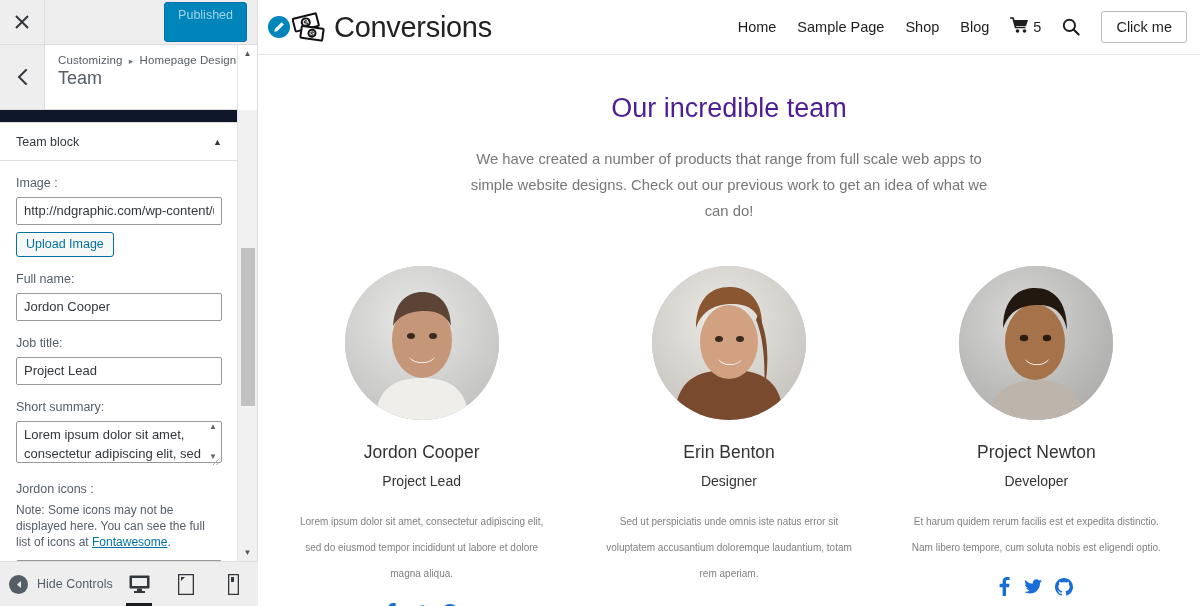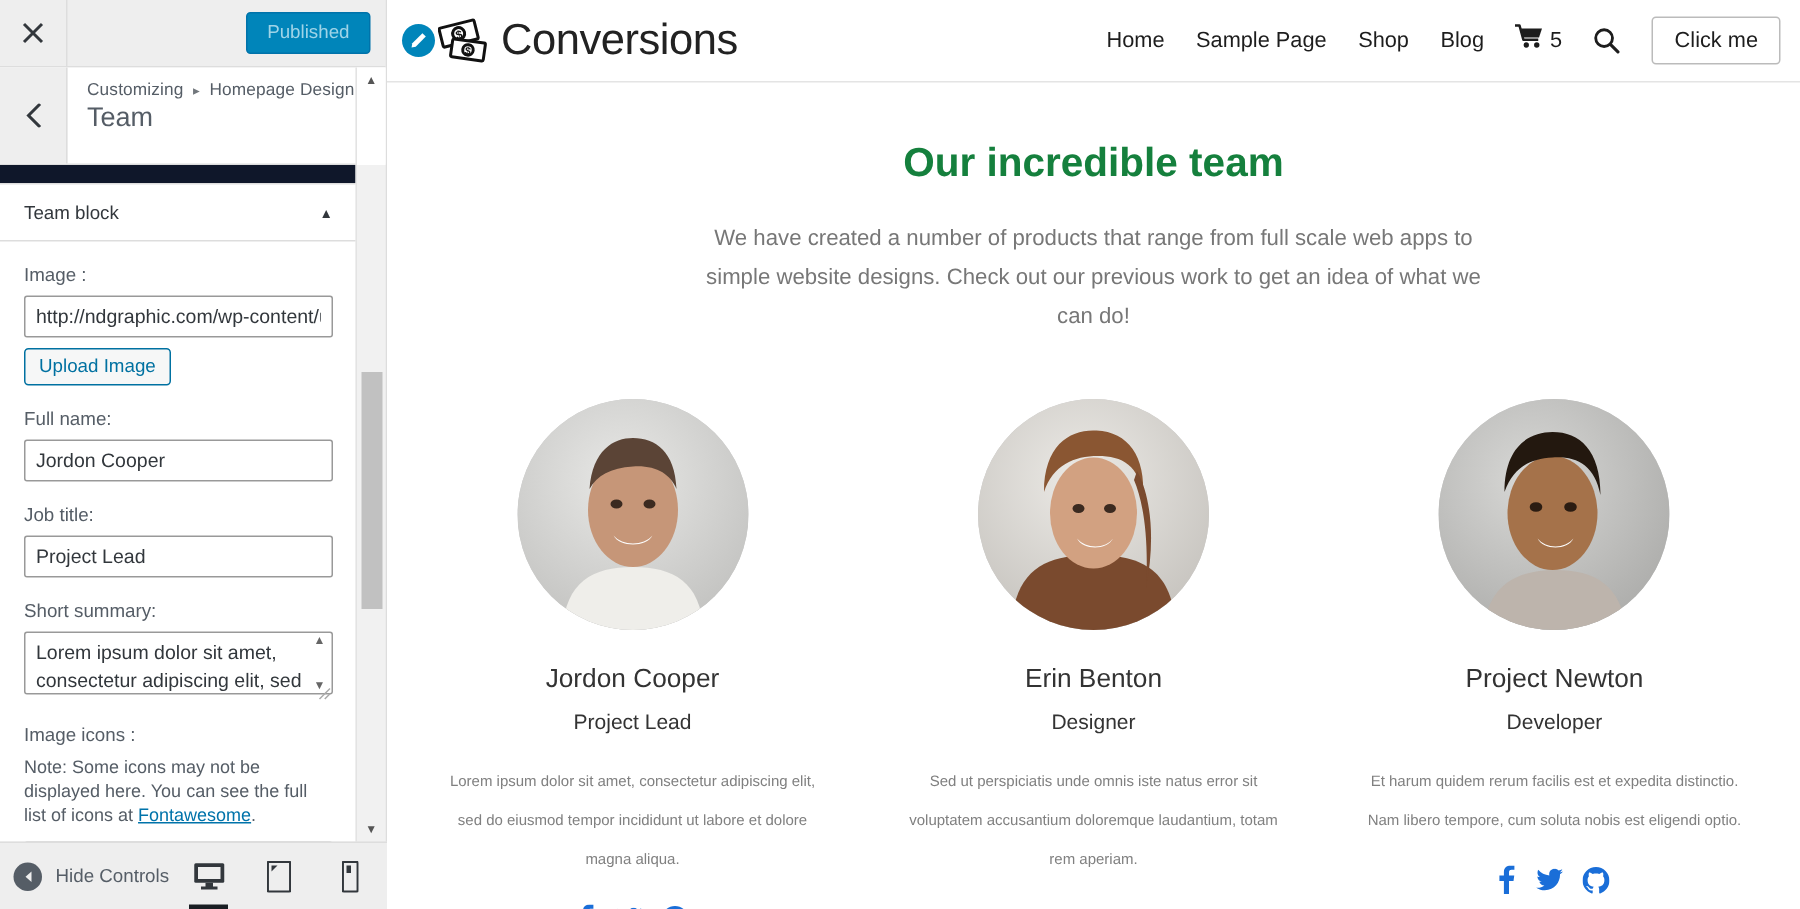--- a/index.html
+++ b/index.html
@@ -38,21 +38,21 @@
   }
   .cz-close svg { display:block; }
   .cz-topbar-spacer { flex: 1 1 auto; }
   .cz-publish {
     margin-right: 10px;
     background: #0085ba;
     color: #9fd4e8;
     border: 1px solid #0073aa;
     border-radius: 3px;
     font-size: 12.5px;
-    padding: 5px 13px 6px;
+    padding: 5px 13px 18px;
     line-height: 1.2;
     cursor: default;
   }
 
   
   .cz-panel-head {
     position: relative;
     height: 65px;
     background: #fff;
     border-bottom: 1px solid #dddddd;
@@ -271,22 +271,22 @@
     background: #fff;
     font-size: 14.5px; color: #1d1d1d;
     padding: 7px 14px;
     cursor: pointer;
     font-family: "Liberation Sans", sans-serif;
   }
 
   .team-section { padding-top: 38px; }
   .team-title {
     text-align: center;
-    font-size: 27px; color: #15803d;
-    font-weight: 700; margin: 0 0 22px;
+    font-size: 27px; color: #4c1d95;
+    font-weight: 400; margin: 0 0 22px;
   }
   .team-intro {
     width: 540px; margin: 0 auto 14px;
     text-align: center;
     font-size: 14.8px; color: #777777;
     line-height: 26px;
   }
   .team-grid {
     display: flex;
     margin-top: 42px;
@@ -382,21 +382,21 @@
               </div>
               <div class="ta-grip">
                 <svg width="9" height="9" viewBox="0 0 9 9" aria-hidden="true">
                   <path d="M8 1 L1 8 M8 4.5 L4.5 8" stroke="#aaa" stroke-width="1" fill="none"></path>
                 </svg>
               </div>
             </div>
           </div>
 
           <div class="cz-field">
-            <label class="cz-label">Image icons :</label>
+            <label class="cz-label">Jordon icons :</label>
             <div class="cz-note">
               <span>Note: Some icons may not be displayed here. You can see the full list of icons at </span><a>Fontawesome</a><span>.</span>
             </div>
             <div class="cz-icon-input-row">
               <div class="cz-icon-box">f</div>
               <div class="cz-icon-val">fab fa-facebook-f</div>
             </div>
           </div>
 
         </div>

